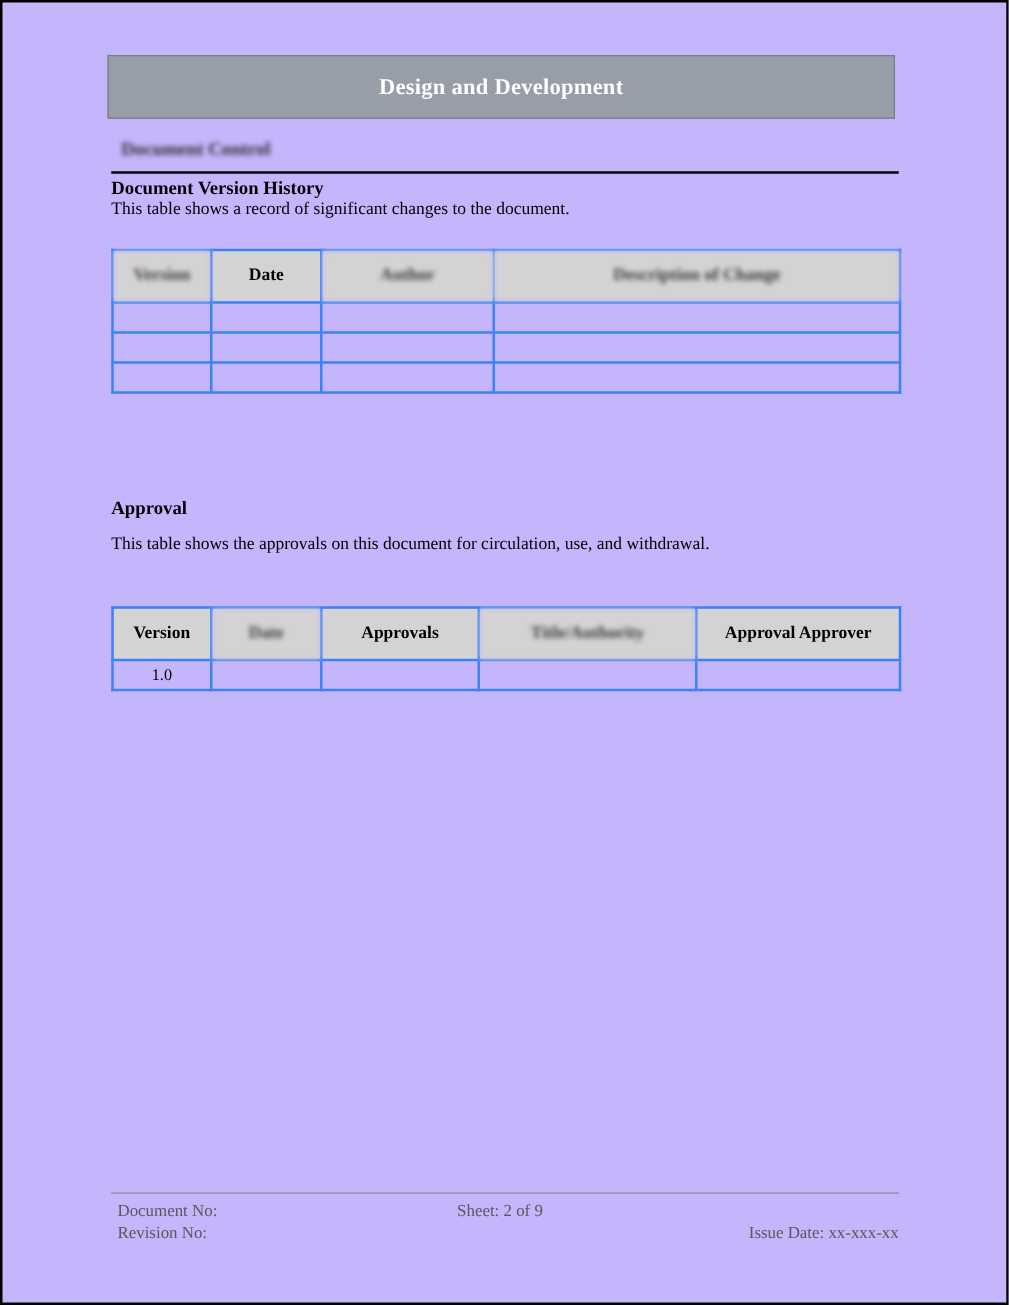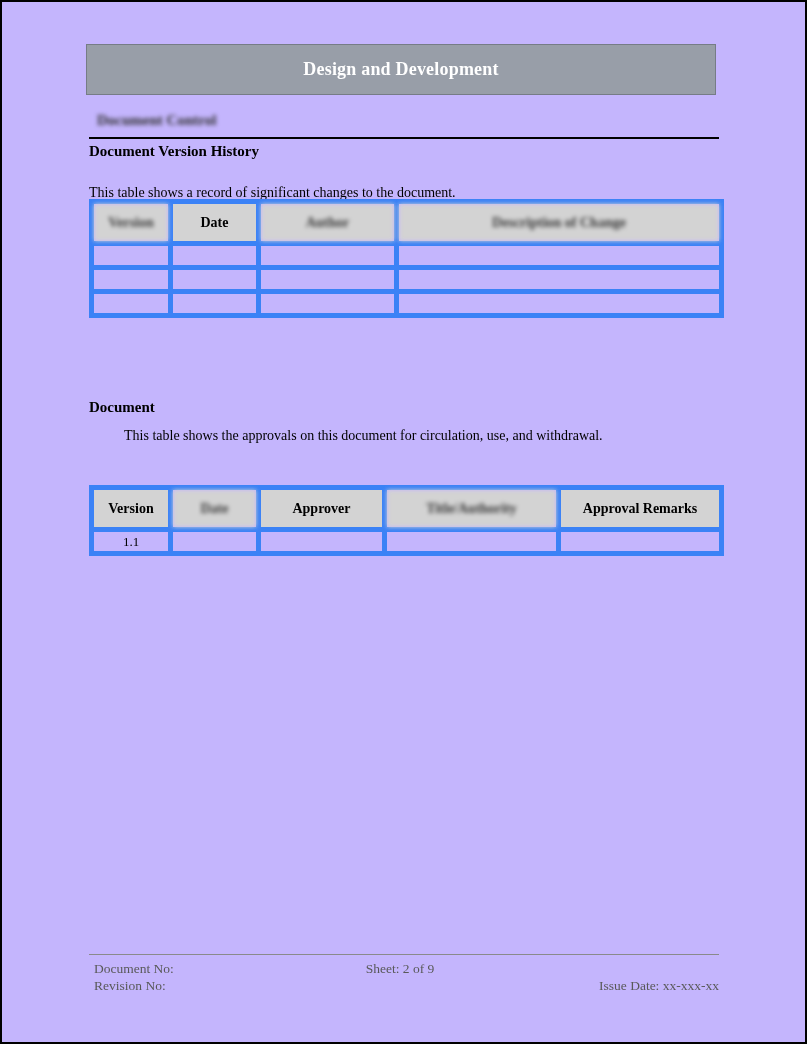--- a/index.html
+++ b/index.html
@@ -48,34 +48,34 @@
     font-size: 15px;
     font-weight: bold;
   }
   .h-dvh { top: 141px; }
   .h-appr { top: 397px; }
   .para {
     position: absolute;
     left: 87px;
     font-size: 14px;
   }
-  .p-dvh { top: 183px; }
-  .p-appr { top: 426px; margin-left: 35px; }
+  .p-dvh { top: 158px; }
+  .p-appr { top: 426px; }
   table.doc-table {
     position: absolute;
     left: 87px;
     width: 630px;
     border-collapse: collapse;
     table-layout: fixed;
     border: 2px solid #000000;
   }
   .t-history { top: 197px; }
   .t-approvals { top: 483px; }
   table.doc-table th, table.doc-table td {
-    border: 5px solid #3b82f6;
+    border: 2px solid #3b82f6;
     padding: 0 0;
     overflow: hidden;
   }
   table.doc-table th {
     background: #d3d3d3;
     height: 42px;
     font-size: 14px;
     font-weight: bold;
     text-align: center;
   }
@@ -157,43 +157,43 @@
       </tr>
       <tr>
         <td></td>
         <td></td>
         <td></td>
         <td></td>
       </tr>
     </tbody>
   </table>
 
-  <div class="section-heading h-appr">Document</div>
+  <div class="section-heading h-appr">Approval</div>
   <div class="para p-appr">This table shows the approvals on this document for circulation, use, and withdrawal.</div>
 
   <table class="doc-table t-approvals">
     <colgroup>
       <col style="width:79px">
         <col style="width:88px">
         <col style="width:126px">
         <col style="width:174px">
         <col style="width:163px">
     </colgroup>
     <thead>
       <tr>
         <th>Version</th>
         <th class="blurred">Date</th>
-        <th>Approver</th>
+        <th>Approvals</th>
         <th class="blurred">Title/Authority</th>
-        <th>Approval Remarks</th>
+        <th>Approval Approver</th>
       </tr>
     </thead>
     <tbody>
       <tr>
-        <td>1.1</td>
+        <td>1.0</td>
         <td></td>
         <td></td>
         <td></td>
         <td></td>
       </tr>
     </tbody>
   </table>
 
   <div class="footer-rule"></div>
   <div class="footer-row f-row1">

